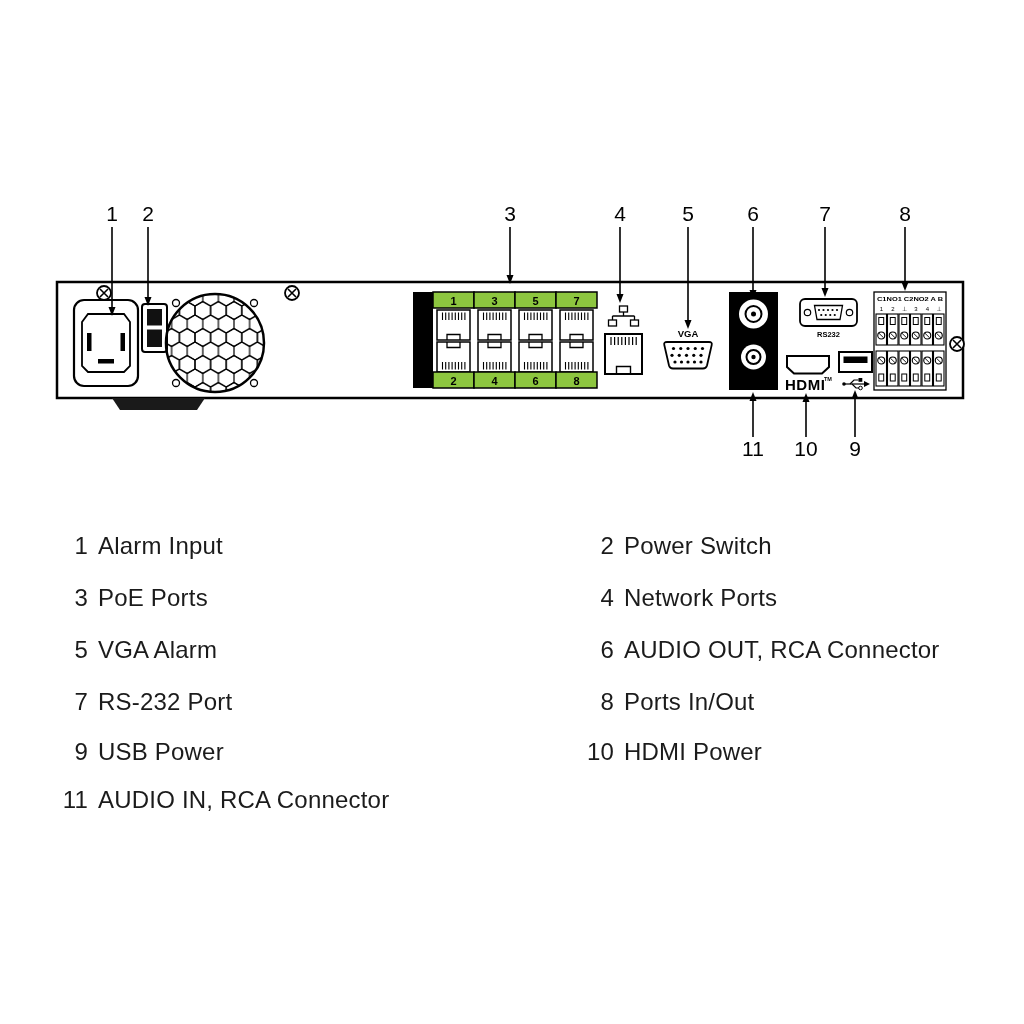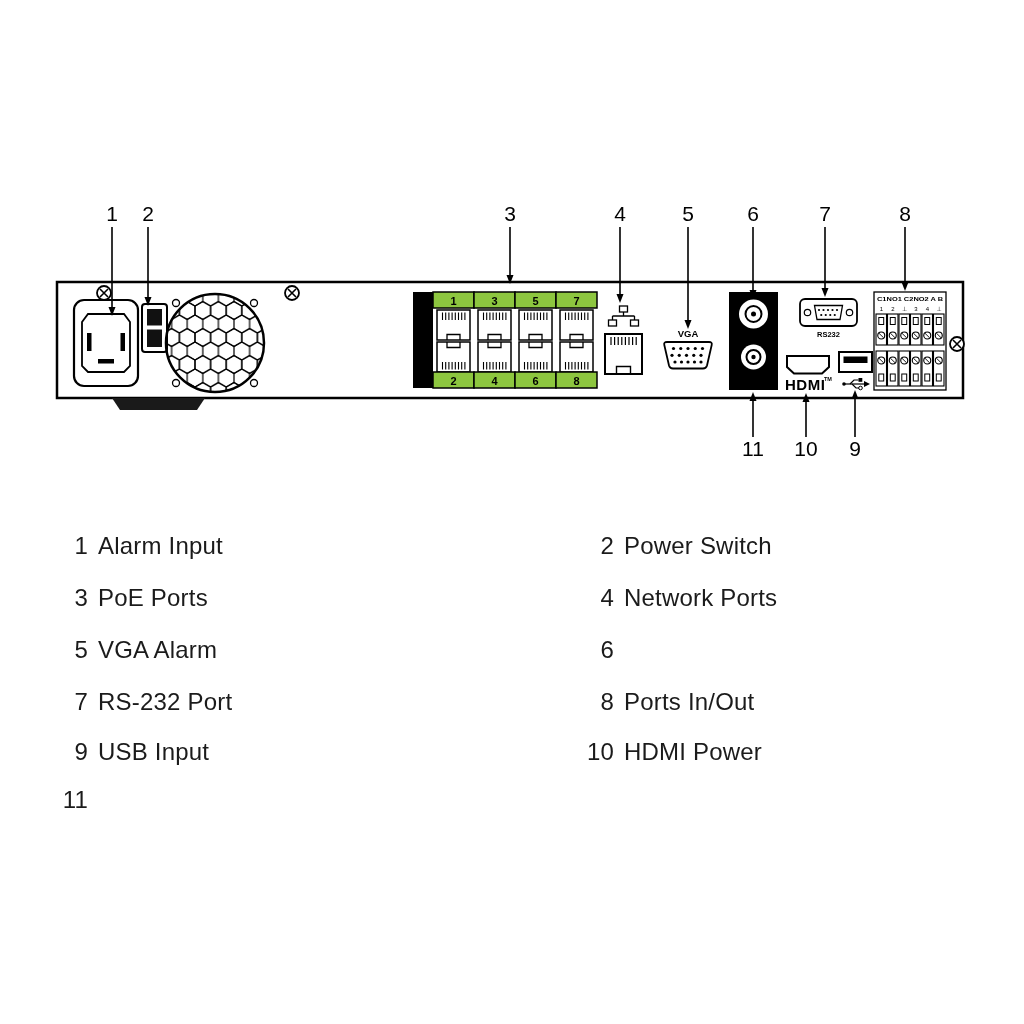--- a/index.html
+++ b/index.html
@@ -295,35 +295,37 @@
   <div class="legend-item col-r" style="top:584px;left:572px">
     <span class="lnum">4</span>
     <span class="llabel">Network Ports</span>
   </div>
   <div class="legend-item" style="top:636px;left:48px">
     <span class="lnum">5</span>
     <span class="llabel">VGA Alarm</span>
   </div>
   <div class="legend-item col-r" style="top:636px;left:572px">
     <span class="lnum">6</span>
+    <span class="llabel">AUDIO OUT, RCA Connector</span>
   </div>
   <div class="legend-item" style="top:688px;left:48px">
     <span class="lnum">7</span>
     <span class="llabel">RS-232 Port</span>
   </div>
   <div class="legend-item col-r" style="top:688px;left:572px">
     <span class="lnum">8</span>
     <span class="llabel">Ports In/Out</span>
   </div>
   <div class="legend-item" style="top:738px;left:48px">
     <span class="lnum">9</span>
-    <span class="llabel">USB Input</span>
+    <span class="llabel">USB Power</span>
   </div>
   <div class="legend-item col-r" style="top:738px;left:572px">
     <span class="lnum">10</span>
     <span class="llabel">HDMI Power</span>
   </div>
   <div class="legend-item" style="top:786px;left:48px">
     <span class="lnum">11</span>
+    <span class="llabel">AUDIO IN, RCA Connector</span>
   </div>
 </div>
 
 </div>
 
 </body></html>

